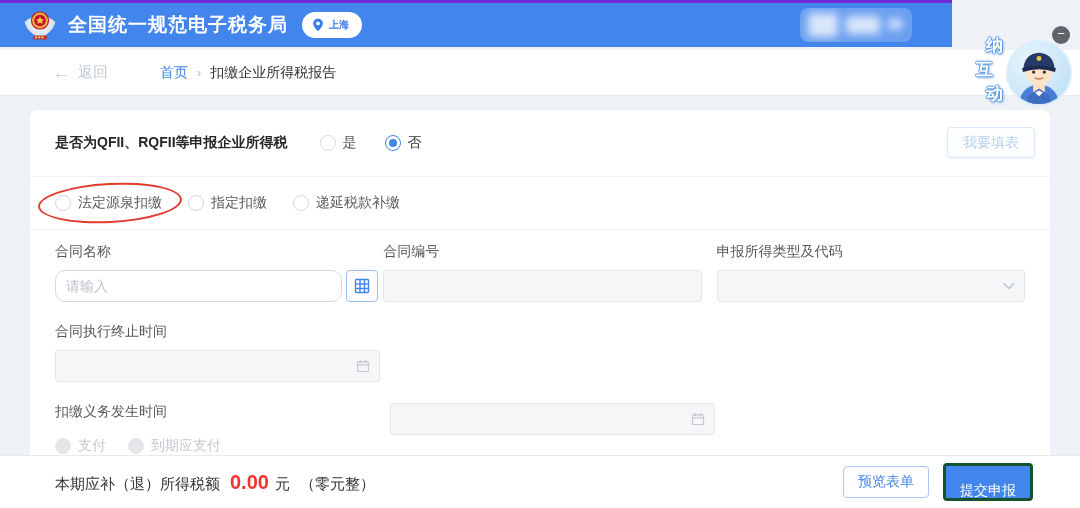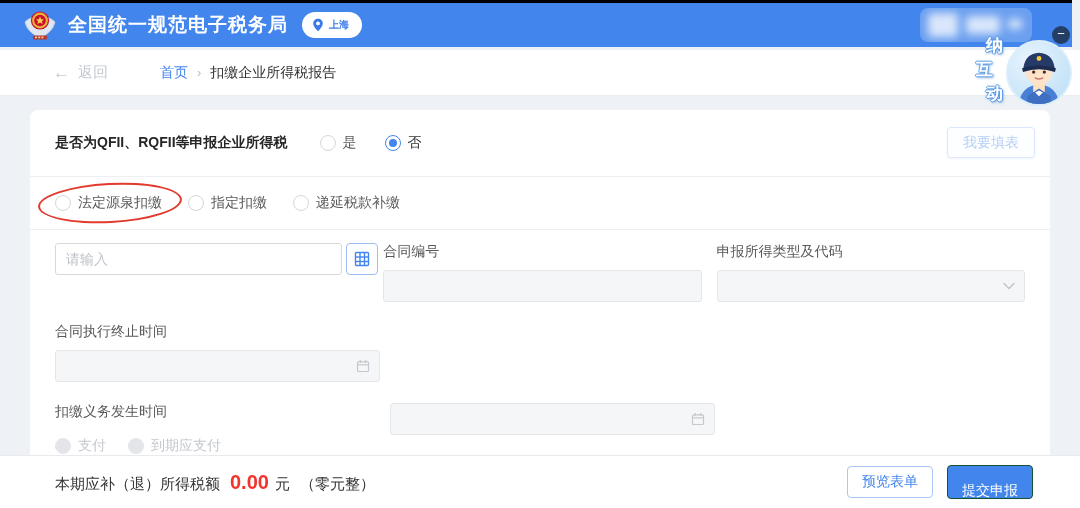--- a/index.html
+++ b/index.html
@@ -6,22 +6,22 @@
   html,body { width:1080px; height:508px; overflow:hidden; }
   body {
     font-family:"Liberation Sans","DejaVu Sans",sans-serif;
     background:#eef1f5;
     position:relative;
     font-size:14px;
     color:#333;
   }
   
   .header {
-    position:absolute; left:0; top:0; width:1072px; height:47px;
-    background:#4285ec; border-top:3px solid #000000;
+    position:absolute; left:0; top:0; width:952px; height:47px;
+    background:#4285ec; border-top:3px solid #6d28d9;
     display:flex; align-items:center; padding:0 14px;
   }
   .logo { width:36px; height:36px; margin-left:8px; flex:0 0 auto; }
   .app-title { color:#fff; font-size:19px; font-weight:bold; margin-left:10px; letter-spacing:1px; }
   .loc-pill {
     margin-left:14px; background:#fff; border-radius:15px; height:26px;
     display:flex; align-items:center; padding:0 13px 0 9px; cursor:pointer;
   }
   .loc-pill .pin { width:14px; height:14px; margin-right:4px; }
   .loc-pill .loc-text { color:#3a7bea; font-size:10px; font-weight:bold; }
@@ -104,21 +104,21 @@
   
   .form-area { padding:13px 25px 0; }
   .frow { display:flex; margin-bottom:21px; }
   .field { display:flex; flex-direction:column; }
   .f-c1 { width:330px; margin-right:5px; }
   .f-c2 { width:325px; margin-right:15px; }
   .f-c3 { width:315px; }
   .flabel { color:#595959; font-size:14px; margin-bottom:9px; }
   .ctrl-line { display:flex; align-items:center; }
   .tinput {
-    height:32px; border:1px solid #d9d9d9; border-radius:3px; padding:0 10px;
+    height:32px; border:1px solid #d9d9d9; border-radius:10px; padding:0 10px;
     font-size:14px; color:#333; width:100%; outline:none; background:#fff;
     font-family:"Liberation Sans","DejaVu Sans",sans-serif;
   }
   .tinput::placeholder { color:#bfc3c9; }
   .grid-btn {
     width:32px; height:32px; margin-left:4px; flex:0 0 auto;
     border:1px solid #9dbef3; border-radius:4px; background:#fff;
     display:flex; align-items:center; justify-content:center; cursor:pointer;
   }
   .dis-box {
@@ -141,21 +141,21 @@
   .amount-label { font-size:15px; color:#333; font-weight:500; }
   .amount-value { color:#f2342c; font-size:20px; font-weight:bold; margin:0 6px 0 10px; }
   .amount-unit { font-size:15px; color:#333; }
   .amount-words { font-size:15px; color:#333; margin-left:10px; }
   .footer-spacer { flex:1; }
   .btn-outline {
     height:32px; padding:0 14px; background:#fff; border:1px solid #a9c8f5;
     border-radius:4px; color:#4285ec; font-size:14px; cursor:pointer; margin-right:14px;
   }
   .btn-primary {
-    height:32px; padding:16px 14px; background:#4285ec; border:1px solid #14532d;
+    height:32px; padding:16px 14px; background:#4285ec; border:3px solid #14532d;
     border-radius:4px; color:#fff; font-size:14px; cursor:pointer;
   }
 </style>
 </head>
 <body>
 
 <div class="header">
   <svg class="logo" viewBox="0 0 36 36">
     <path d="M3 15 Q9 9 18 10 Q27 9 33 15 Q31 25 18 31 Q5 25 3 15 Z" fill="#dfe7f2" stroke="#c3cede" stroke-width="1"></path>
     <circle cx="18" cy="13.5" r="8.5" fill="#e8b33a" stroke="#c8102e" stroke-width="1.2"></circle>
@@ -246,20 +246,21 @@
     </label>
     <div class="annotation-ellipse"></div>
   </div>
 
   <div class="divider"></div>
 
   <div class="form-area">
 
     <div class="frow">
       <div class="field f-c1">
+        <span class="flabel">合同名称</span>
         <div class="ctrl-line">
           <input class="tinput" type="text" placeholder="请输入" style="">
           <button class="grid-btn">
             <svg width="16" height="16" viewBox="0 0 16 16">
               <rect x="1.5" y="1.5" width="13" height="13" rx="1" fill="none" stroke="#4285ec" stroke-width="1.4"></rect>
               <line x1="1.5" y1="6" x2="14.5" y2="6" stroke="#4285ec" stroke-width="1.4"></line>
               <line x1="1.5" y1="10.5" x2="14.5" y2="10.5" stroke="#4285ec" stroke-width="1.4"></line>
               <line x1="6" y1="1.5" x2="6" y2="14.5" stroke="#4285ec" stroke-width="1.4"></line>
               <line x1="10.5" y1="1.5" x2="10.5" y2="14.5" stroke="#4285ec" stroke-width="1.4"></line>
             </svg>

